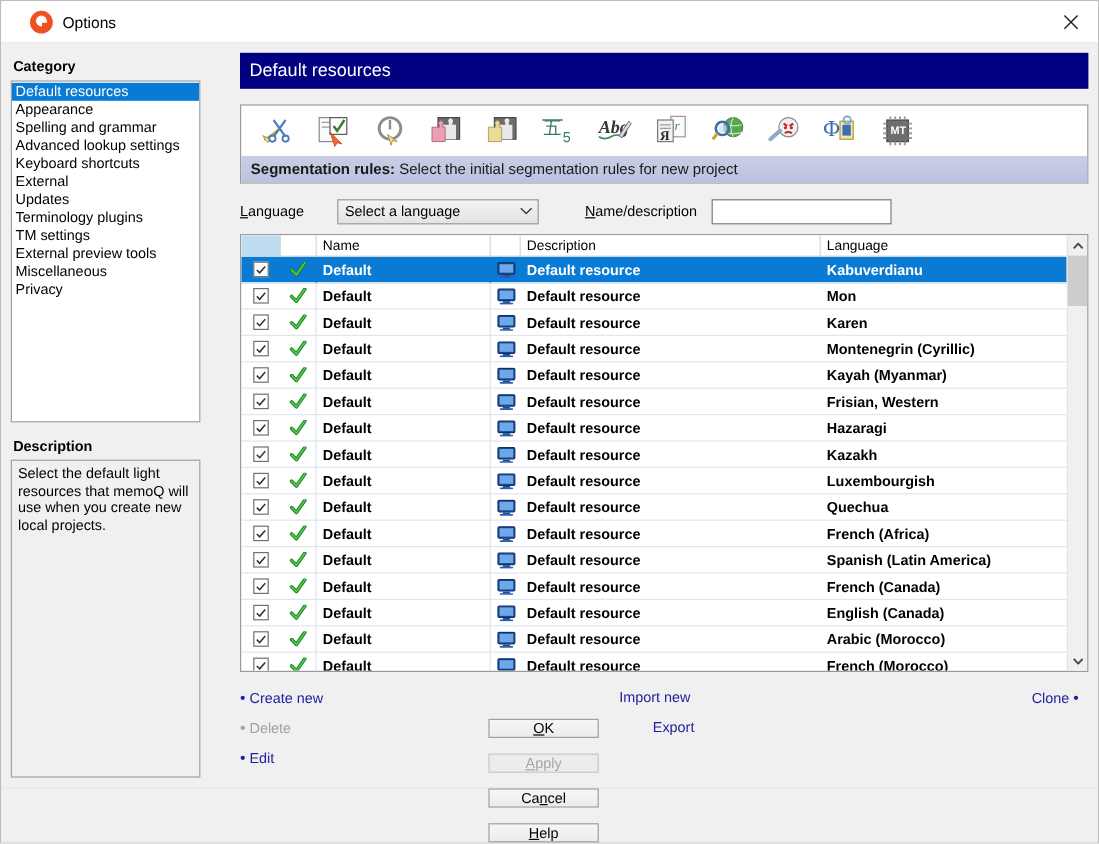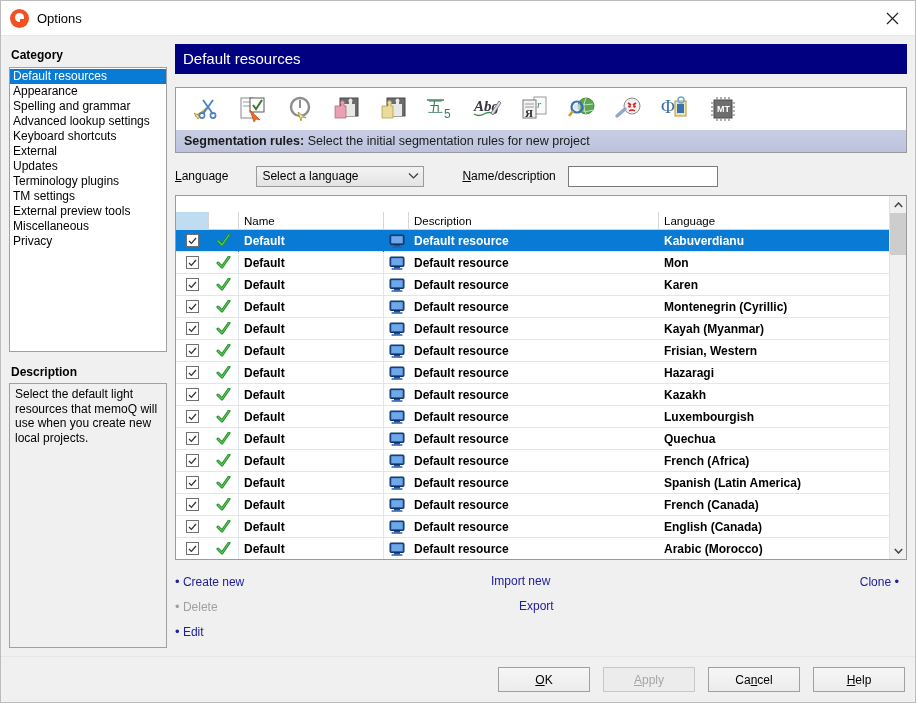--- a/index.html
+++ b/index.html
@@ -18,21 +18,21 @@
     background: #f0f0f0;
     border: 1px solid #bcbcbc;
     display: flex; flex-direction: column;
   }
 
   
   .titlebar {
     height: 35px; min-height: 35px;
     background: #ffffff;
     display: flex; align-items: center;
-    padding-left: 9px;
+    padding-left: 24px;
     position: relative;
     border-bottom: 1px solid #e8e8e8;
   }
   .logo {
     width: 19px; height: 19px;
     position: relative; margin-right: 8px;
     flex: none;
   }
   .logo .circ {
     position: absolute; left: 0; top: 0;
@@ -59,20 +59,21 @@
     display: flex; align-items: center; justify-content: center;
     cursor: default; background: transparent;
   }
   .closebtn svg { display: block; }
 
   
   .body {
     flex: 1; display: flex;
     padding: 0;
     position: relative;
+    gap: 25px;
   }
 
   
   .leftpanel {
     width: 166px; min-width: 166px;
     padding: 8px 0 0 8px;
     display: flex; flex-direction: column;
     background: #f0f0f0;
   }
   .panel-heading {
@@ -190,21 +191,20 @@
     overflow: hidden;
     position: relative;
   }
   .tbl-inner { display: flex; flex: 1; min-height: 0; }
   .tbl-main { flex: 1; min-width: 0; display: flex; flex-direction: column; }
   .thead {
     display: flex; height: 18px;
     background: #ffffff;
     border-bottom: 1px solid #d0d0d0;
     flex: none;
-    margin-top: 16px;
   }
   .th {
     height: 18px; line-height: 17px;
     font-size: 11.5px; color: #000;
     padding-left: 5px;
     border-right: 1px solid #d7d7d7;
     overflow: hidden; white-space: nowrap;
     display: flex; align-items: center;
   }
   .th.c-sel { width: 33px; background: #bfdcf0; padding-left: 0; }
@@ -285,20 +285,21 @@
   .lnk .bullet { font-size: 13px; }
 
   
   .footer {
     height: 46px; min-height: 46px;
     display: flex; align-items: center; justify-content: flex-end;
     padding: 0 10px 0 0;
     gap: 13px;
     background: #f0f0f0;
     border-top: 1px solid #e6e6e6;
+    flex-direction: column;
   }
   .btn {
     width: 92px; height: 25px;
     border: 1px solid #a0a0a0;
     background: linear-gradient(to bottom,#f6f6f6 0%, #ececec 100%);
     font-size: 12px; color: #000;
     display: flex; align-items: center; justify-content: center;
     font-family: "Liberation Sans", sans-serif;
   }
   .btn.disabled { color: #a6a6a6; background: #ececec; border-color: #c8c8c8; }

